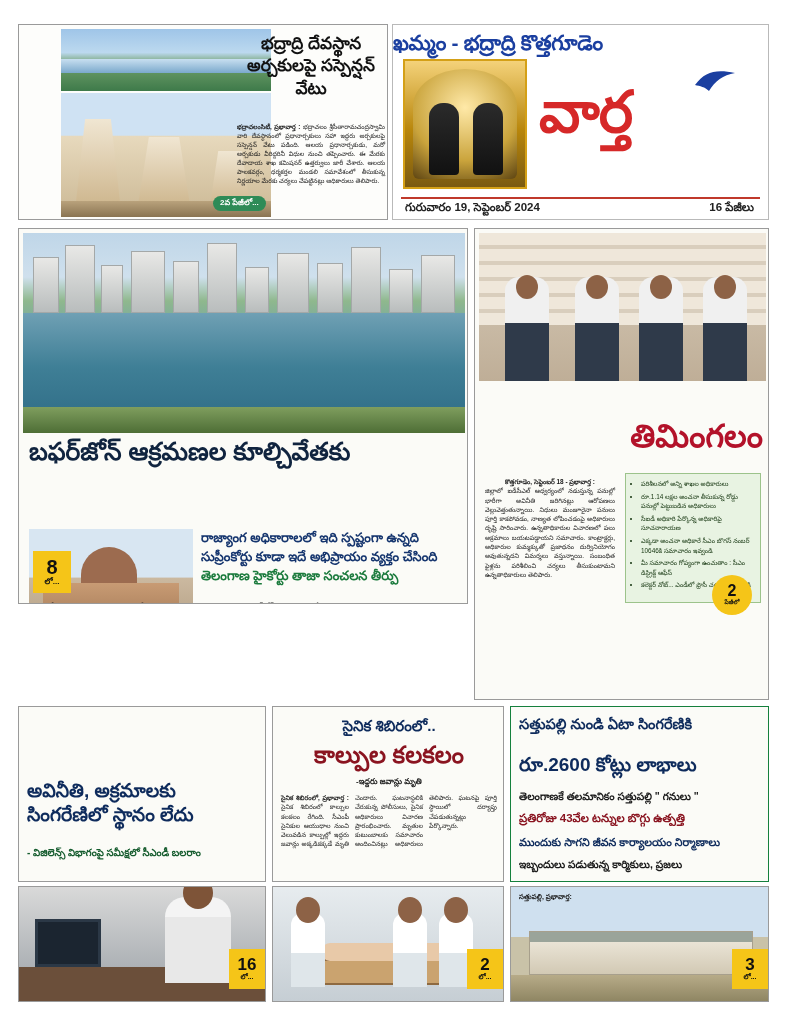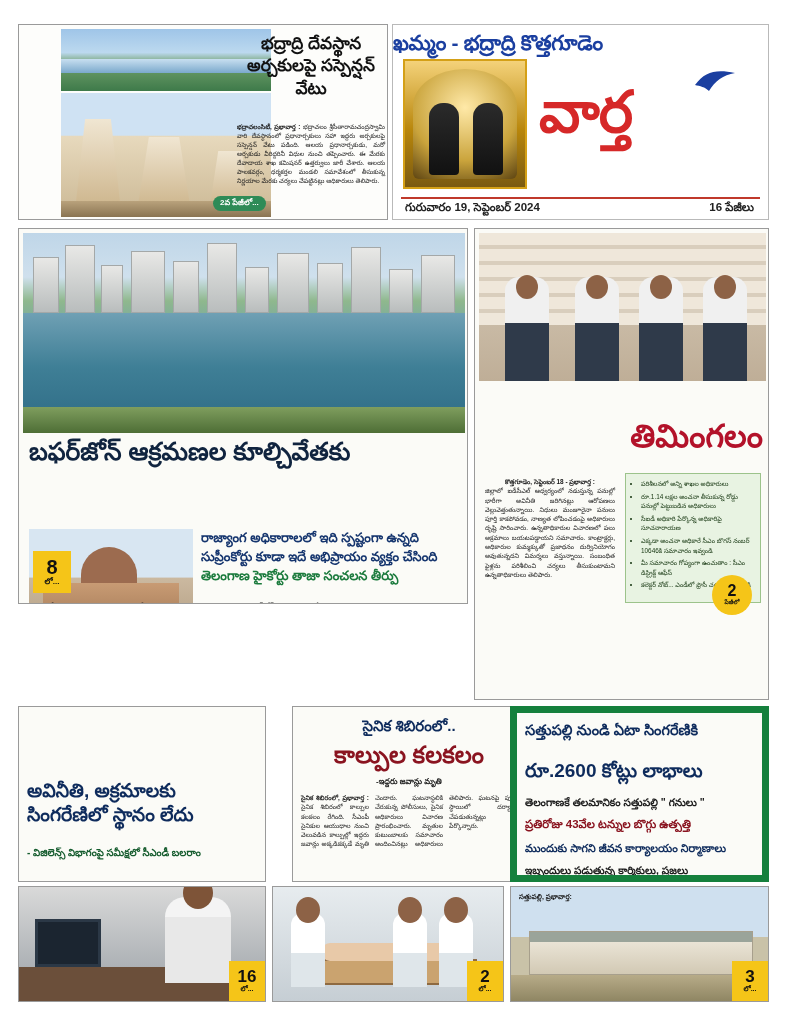--- a/index.html
+++ b/index.html
@@ -242,21 +242,21 @@
     position: absolute; left: 8px; top: 72px; width: 232px;
     font-size: 19px; font-weight: bold; color: #0e2b5c; line-height: 1.25;
   }
   #ml-sub {
     position: absolute; left: 8px; top: 140px; width: 232px;
     font-size: 10px; font-weight: bold; color: #155c2e;
   }
 
   #mid-center {
     left: 272px; top: 706px; width: 232px; height: 176px;
-    border: 1px solid #9a9a9a; background: #fbfbf7; margin-left: 20px;
+    border: 1px solid #9a9a9a; background: #fbfbf7;
   }
   #mc-kicker {
     position: absolute; left: 8px; top: 10px; width: 216px;
     text-align: center; font-size: 15px; font-weight: bold; color: #0e2b5c;
   }
   #mc-hl {
     position: absolute; left: 8px; top: 34px; width: 216px;
     text-align: center; font-size: 24px; font-weight: bold; color: #8a1420;
   }
   #mc-sub {
@@ -265,21 +265,21 @@
   }
   #mc-body {
     position: absolute; left: 8px; top: 86px; width: 216px;
     font-size: 6.4px; line-height: 1.45; color: #1a1a1a; text-align: justify;
     column-count: 3; column-gap: 6px;
   }
   #mc-body .dateline { font-weight: bold; }
 
   #mid-right {
     left: 510px; top: 706px; width: 259px; height: 176px;
-    border: 7px solid #15803d; background: #fbfbf7;
+    border: 1px solid #15803d; background: #fbfbf7;
   }
   #mr-hl1 {
     position: absolute; left: 8px; top: 8px; width: 243px;
     font-size: 14.5px; font-weight: bold; color: #0e2b5c; line-height: 1.3;
   }
   #mr-hl2 {
     position: absolute; left: 8px; top: 46px; width: 243px;
     font-size: 19px; font-weight: bold; color: #0e2b5c; line-height: 1.25;
   }
   #mr-line1 {
@@ -317,21 +317,21 @@
   #bot-left .man {
     position: absolute; right: 34px; bottom: 18px; width: 66px; height: 86px;
     background: linear-gradient(#f4f4f4 0 20px, #e8e8e8 20px 100%);
     border-radius: 20px 20px 0 0;
   }
   #bot-left .man .head {
     position: absolute; left: 50%; top: -20px; margin-left: -15px;
     width: 30px; height: 32px; background: #7e5438; border-radius: 50%;
   }
   #bl-badge, #bc-badge, #br-badge {
-    position: absolute; bottom: 0; right: 0;
+    position: absolute; bottom: 12px; right: 0;
     width: 36px; height: 40px; background: #f5c518;
     display: flex; flex-direction: column; align-items: center; justify-content: center;
     font-weight: bold; color: #111; margin-left: 44px;
   }
   #bl-badge .num, #bc-badge .num, #br-badge .num { font-size: 17px; line-height: 1; }
   #bl-badge .lbl, #bc-badge .lbl, #br-badge .lbl { font-size: 7px; }
 
   #bot-center {
     left: 272px; top: 886px; width: 232px; height: 116px;
     border: 1px solid #9a9a9a;

